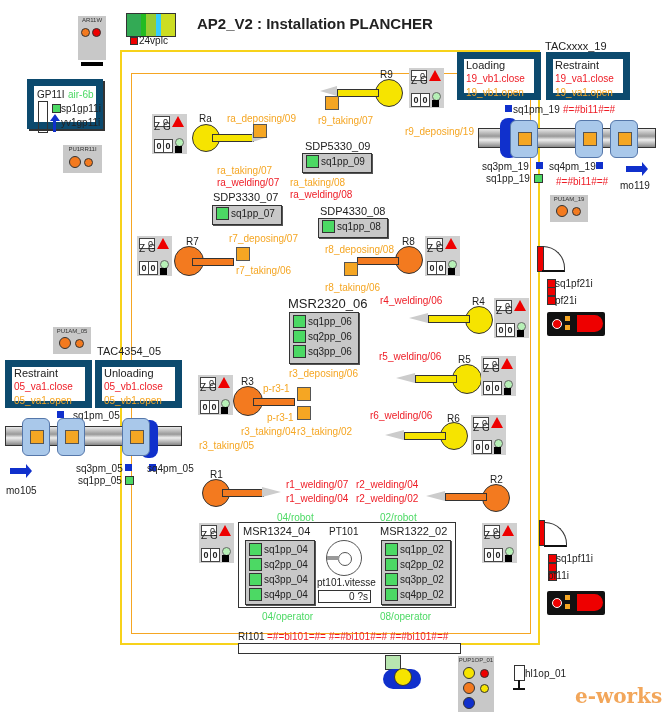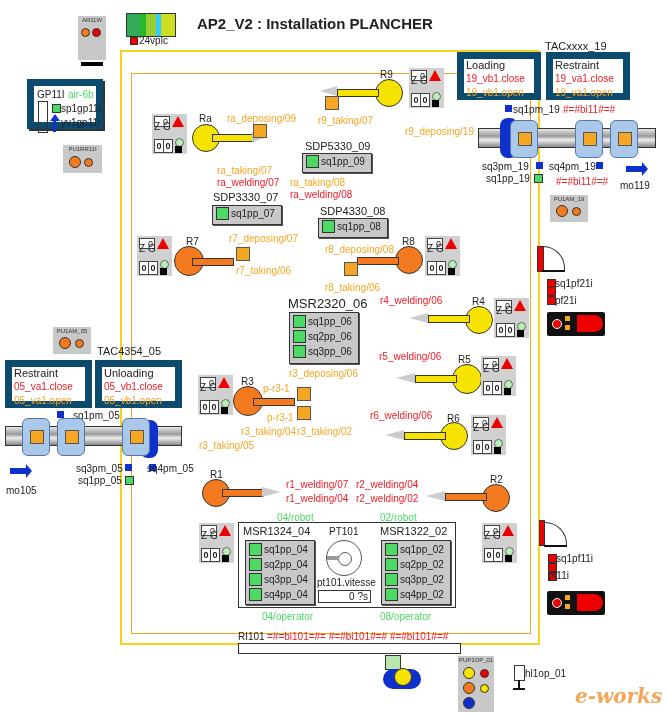--- a/index.html
+++ b/index.html
@@ -471,13 +471,13 @@
   <span class="circ" style="left:5px;top:26px;width:10px;height:10px;background:#f37a1f;"></span>
   <span class="circ" style="left:22px;top:28px;width:7px;height:7px;background:#f6e400;"></span>
   <span class="circ" style="left:5px;top:41px;width:10px;height:10px;background:#1030cc;"></span>
 </div>
 
 <div class="abs" style="left:514px;top:665px;width:9px;height:14px;border:1px solid #333;"></div>
 <div class="abs" style="left:518px;top:680px;width:2px;height:8px;background:#111;"></div>
 <div class="abs" style="left:513px;top:688px;width:12px;height:2px;background:#111;"></div>
 <span class="t" style="left:525px;top:668px;">hl1op_01</span>
 
-<span class="t" style="left:575px;top:685px;font-size:20px;line-height:22px;font-weight:bold;font-style:italic;color:#f2a65a;font-family:'DejaVu Serif',serif;">e-works</span>
+<span class="t" style="left:575px;top:685px;font-size:20px;line-height:22px;font-weight:bold;color:#f2a65a;font-family:'DejaVu Serif',serif;">e-works</span>
 
 </body></html>

